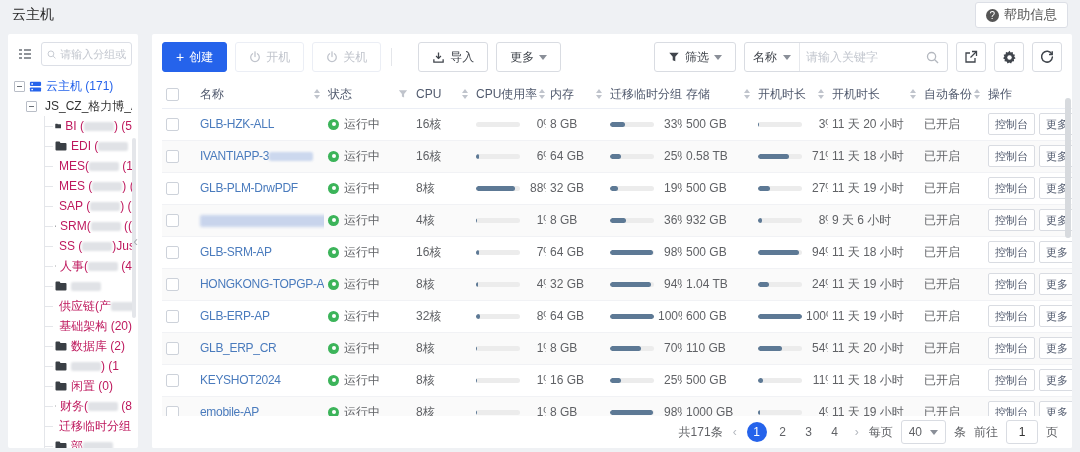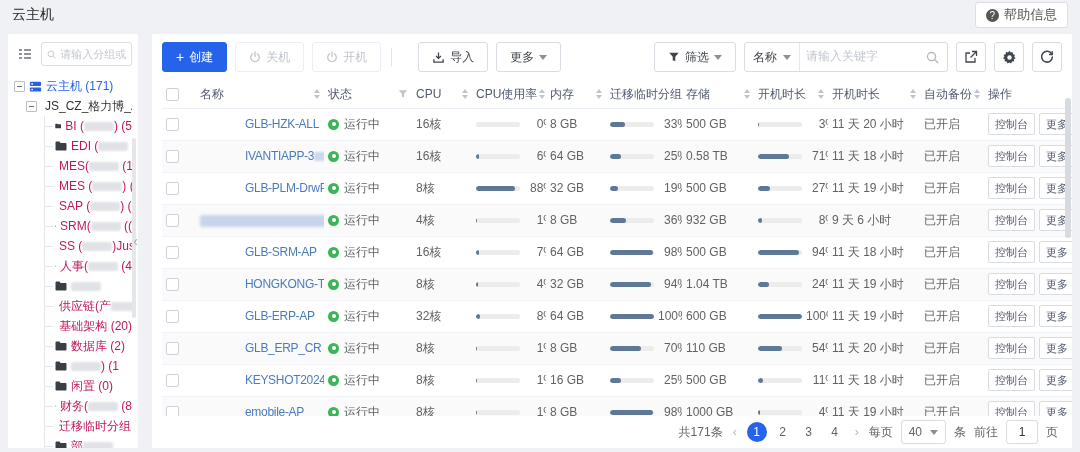--- a/index.html
+++ b/index.html
@@ -41,39 +41,39 @@
 
   .toolbar { display:flex; align-items:center; margin-bottom:9px; }
   .btn { display:inline-flex; align-items:center; gap:5px; height:30px; padding:0 13px; border:1px solid #d9dce2; border-radius:3px; background:#fff; color:#40454c; font-size:12px; cursor:pointer; font-family:inherit; }
   .btn.primary { background:var(--primary); border-color:var(--primary); color:#fff; }
   .btn.disabled { color:#c0c4cc; border-color:#ebeef5; cursor:not-allowed; }
   .btn + .btn { margin-left:8px; }
   .tb-sep { width:1px; height:18px; background:#e4e6ea; margin:0 10px 0 10px; }
   .caret { width:0; height:0; border-left:4px solid transparent; border-right:4px solid transparent; border-top:5px solid #8a8f98; display:inline-block; }
   .btn.primary .plus { font-size:14px; line-height:1; }
 
-  .toolbar-right { margin-left:auto; display:flex; align-items:center; gap:8px;font-family:Liberation Mono, monospace; }
+  .toolbar-right { margin-left:auto; display:flex; align-items:center; gap:8px; }
   .search-combo { display:flex; align-items:center; height:30px; border:1px solid #d9dce2; border-radius:3px; background:#fff; }
   .combo-select { display:flex; align-items:center; gap:6px; padding:0 8px; height:100%; border-right:1px solid #e6e8ec; color:#40454c; cursor:pointer; }
   .search-combo input { border:0; outline:0; width:118px; padding:0 6px; font-size:12px; font-family:inherit; color:#333; }
   .search-combo input::placeholder { color:#c3c7cf; }
   .icon-btn { width:30px; height:30px; border:1px solid #d9dce2; border-radius:3px; background:#fff; display:flex; align-items:center; justify-content:center; cursor:pointer; }
 
   
   table { width:100%; border-collapse:collapse; table-layout:fixed; }
   th { height:27px; border-bottom:1px solid #ebeef5; font-weight:500; color:#515a6e; text-align:left; padding:0 4px; white-space:nowrap; overflow:hidden; }
   .thi { display:flex; align-items:center; justify-content:space-between; gap:2px; }
   .sorters { display:inline-flex; flex-direction:column; gap:2px; flex:none; }
   .sorters i { width:0; height:0; border-left:3.5px solid transparent; border-right:3.5px solid transparent; display:block; }
   .sorters .up { border-bottom:4px solid #c0c4cc; }
   .sorters .dn { border-top:4px solid #c0c4cc; }
   td { height:32px; border-bottom:1px solid #f1f2f5; padding:0 4px; color:#606266; white-space:nowrap; overflow:hidden; }
   tr.even td { background:#fafafa; }
   .cbx { width:13px; height:13px; border:1px solid #cdd2da; border-radius:2px; background:#fff; display:inline-block; vertical-align:middle; cursor:pointer; }
-  .vm-link { color:var(--link); text-decoration:none; letter-spacing:-0.3px; cursor:pointer;margin-left:45px; }
+  .vm-link { color:var(--link); text-decoration:none; letter-spacing:-0.3px; cursor:pointer; }
   .status { display:inline-flex; align-items:center; gap:5px; }
   .dot { width:11px; height:11px; border-radius:50%; background:var(--green); position:relative; display:inline-block; flex:none; }
   .dot::after { content:""; position:absolute; left:3.5px; top:3.5px; width:4px; height:4px; border-radius:50%; background:#fff; }
   .usage { display:flex; align-items:center; gap:4px; }
   .track { width:44px; height:5px; border-radius:2.5px; background:var(--bar-track); overflow:hidden; flex:none; }
   .fill { display:block; height:100%; background:var(--bar-fill); border-radius:2.5px; }
   .pct { width:30px; text-align:right; color:#606266; flex:none; }
   .ops-btn { height:22px; padding:0 6px; border:1px solid #d9dce2; border-radius:2px; background:#fff; color:#515a6e; font-size:11px; cursor:pointer; font-family:inherit; }
   .ops-btn + .ops-btn { margin-left:4px; }
   .vthumb { position:absolute; right:1px; top:64px; width:6px; height:140px; border-radius:3px; background:#d7dade; }
@@ -256,28 +256,28 @@
     <div class="toolbar">
       <button class="btn primary">
         <span class="plus">+</span>
         <span>创建</span>
       </button>
       <button class="btn disabled">
         <svg width="12" height="12" viewBox="0 0 14 14">
             <path d="M4.2 3.2a5 5 0 1 0 5.6 0" fill="none" stroke="#c0c4cc" stroke-width="1.5" stroke-linecap="round"></path>
             <line x1="7" y1="1" x2="7" y2="6.4" stroke="#c0c4cc" stroke-width="1.5" stroke-linecap="round"></line>
           </svg>
-        <span>关机</span>
+        <span>开机</span>
       </button>
       <button class="btn disabled">
         <svg width="12" height="12" viewBox="0 0 14 14">
             <path d="M4.2 3.2a5 5 0 1 0 5.6 0" fill="none" stroke="#c0c4cc" stroke-width="1.5" stroke-linecap="round"></path>
             <line x1="7" y1="1" x2="7" y2="6.4" stroke="#c0c4cc" stroke-width="1.5" stroke-linecap="round"></line>
           </svg>
-        <span>开机</span>
+        <span>关机</span>
       </button>
       <span class="tb-sep"></span>
       <button class="btn" style="margin-left:16px">
         <svg width="13" height="13" viewBox="0 0 14 14">
             <path d="M2 9v3h10V9" fill="none" stroke="#40454c" stroke-width="1.4"></path>
             <line x1="7" y1="1.5" x2="7" y2="8" stroke="#40454c" stroke-width="1.4"></line>
             <path d="M4.4 5.4 7 8l2.6-2.6" fill="none" stroke="#40454c" stroke-width="1.4"></path>
           </svg>
         <span>导入</span>
       </button>

